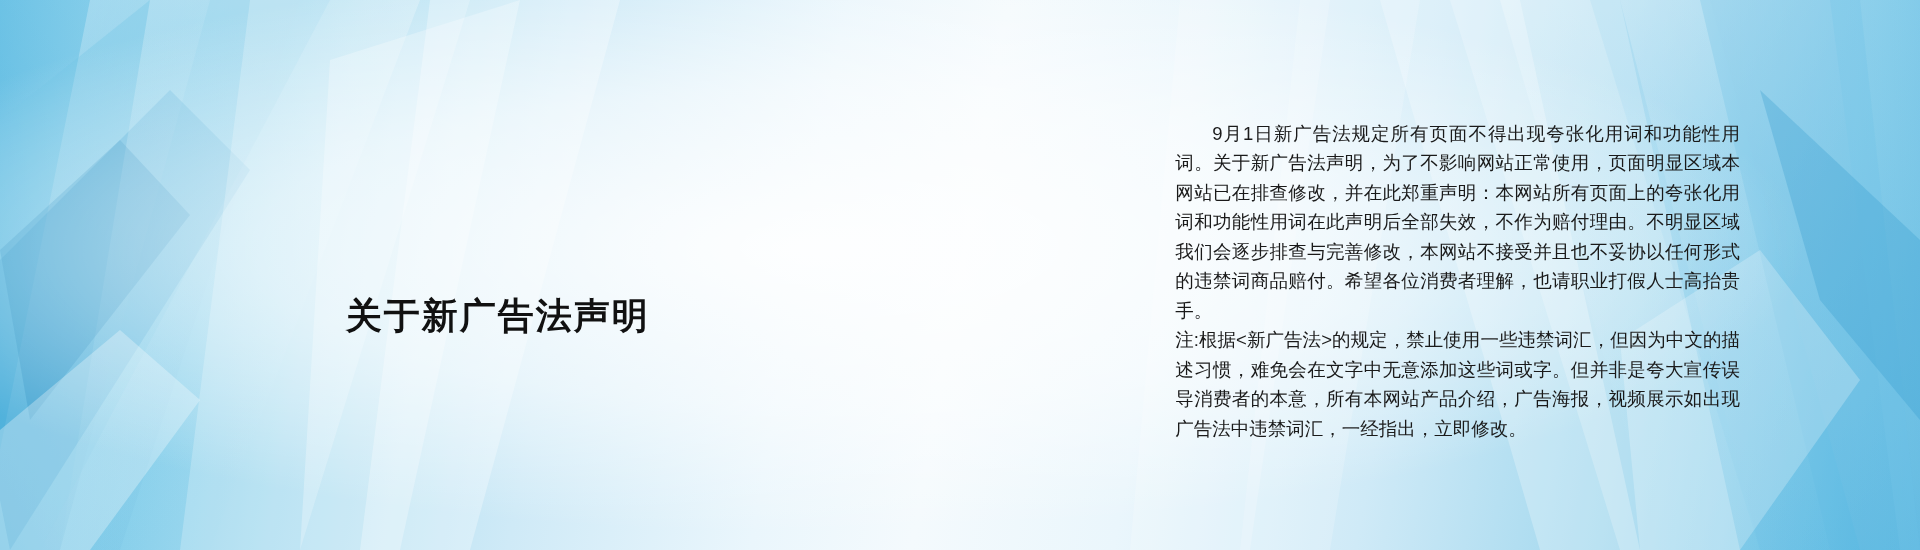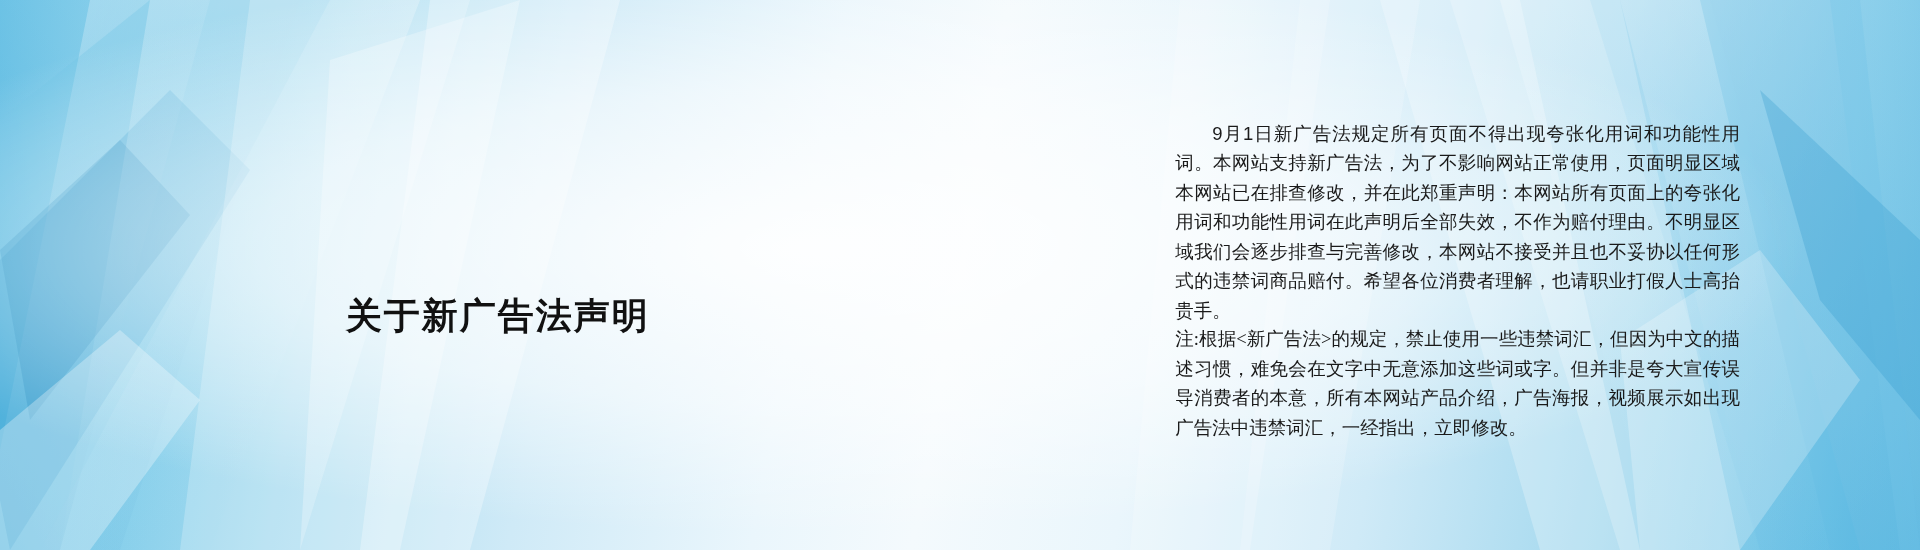--- a/index.html
+++ b/index.html
@@ -24,21 +24,21 @@
     transform:translateX(-180px);
   }
   .body-block{
     width:800px;margin-top:12px;
     transform:translateX(-180px);
     color:#1a1a1a;
     font-size:18.5px;line-height:29.5px;
     text-align:justify;text-justify:inter-ideograph;
   }
   .para1{text-indent:2em;margin:0;}
-  .para2{margin:0;text-indent:0;font-family:Liberation Serif, serif;}
+  .para2{margin:0;text-indent:0;}
   svg{display:block;}
 </style>
 </head>
 <body>
 
 <div class="banner">
 
   <svg class="deco" width="1920" height="550" viewBox="0 0 1920 550" xmlns="http://www.w3.org/2000/svg">
     <defs>
       <linearGradient id="g1" x1="0" y1="0" x2="1" y2="1">
@@ -83,17 +83,17 @@
     <polygon points="430,0 620,0 470,550 360,550" fill="#ffffff" opacity="0.30"></polygon>
     <polygon points="1180,0 1330,0 1250,550 1130,550" fill="#ffffff" opacity="0.20"></polygon>
 
     <rect x="0" y="0" width="1920" height="550" fill="url(#glow)"></rect>
   </svg>
 
   <div class="wrap">
     <div class="title">关于新广告法声明</div>
 
     <div class="body-block">
-      <p class="para1">9月1日新广告法规定所有页面不得出现夸张化用词和功能性用词。本网站支持新广告法，为了不影响网站正常使用，页面明显区域本网站已在排查修改，并在此郑重声明：本网站所有页面上的夸张化用词和功能性用词在此声明后全部失效，不作为赔付理由。不明显区域我们会逐步排查与完善修改，本网站不接受并且也不妥协以任何形式的违禁词商品赔付。希望各位消费者理解，也请职业打假人士高抬贵手。</p>
+      <p class="para1">9月1日新广告法规定所有页面不得出现夸张化用词和功能性用词。关于新广告法声明，为了不影响网站正常使用，页面明显区域本网站已在排查修改，并在此郑重声明：本网站所有页面上的夸张化用词和功能性用词在此声明后全部失效，不作为赔付理由。不明显区域我们会逐步排查与完善修改，本网站不接受并且也不妥协以任何形式的违禁词商品赔付。希望各位消费者理解，也请职业打假人士高抬贵手。</p>
       <p class="para2">注:根据&lt;新广告法&gt;的规定，禁止使用一些违禁词汇，但因为中文的描述习惯，难免会在文字中无意添加这些词或字。但并非是夸大宣传误导消费者的本意，所有本网站产品介绍，广告海报，视频展示如出现广告法中违禁词汇，一经指出，立即修改。</p>
     </div>
   </div>
 </div>
 
 </body></html>

